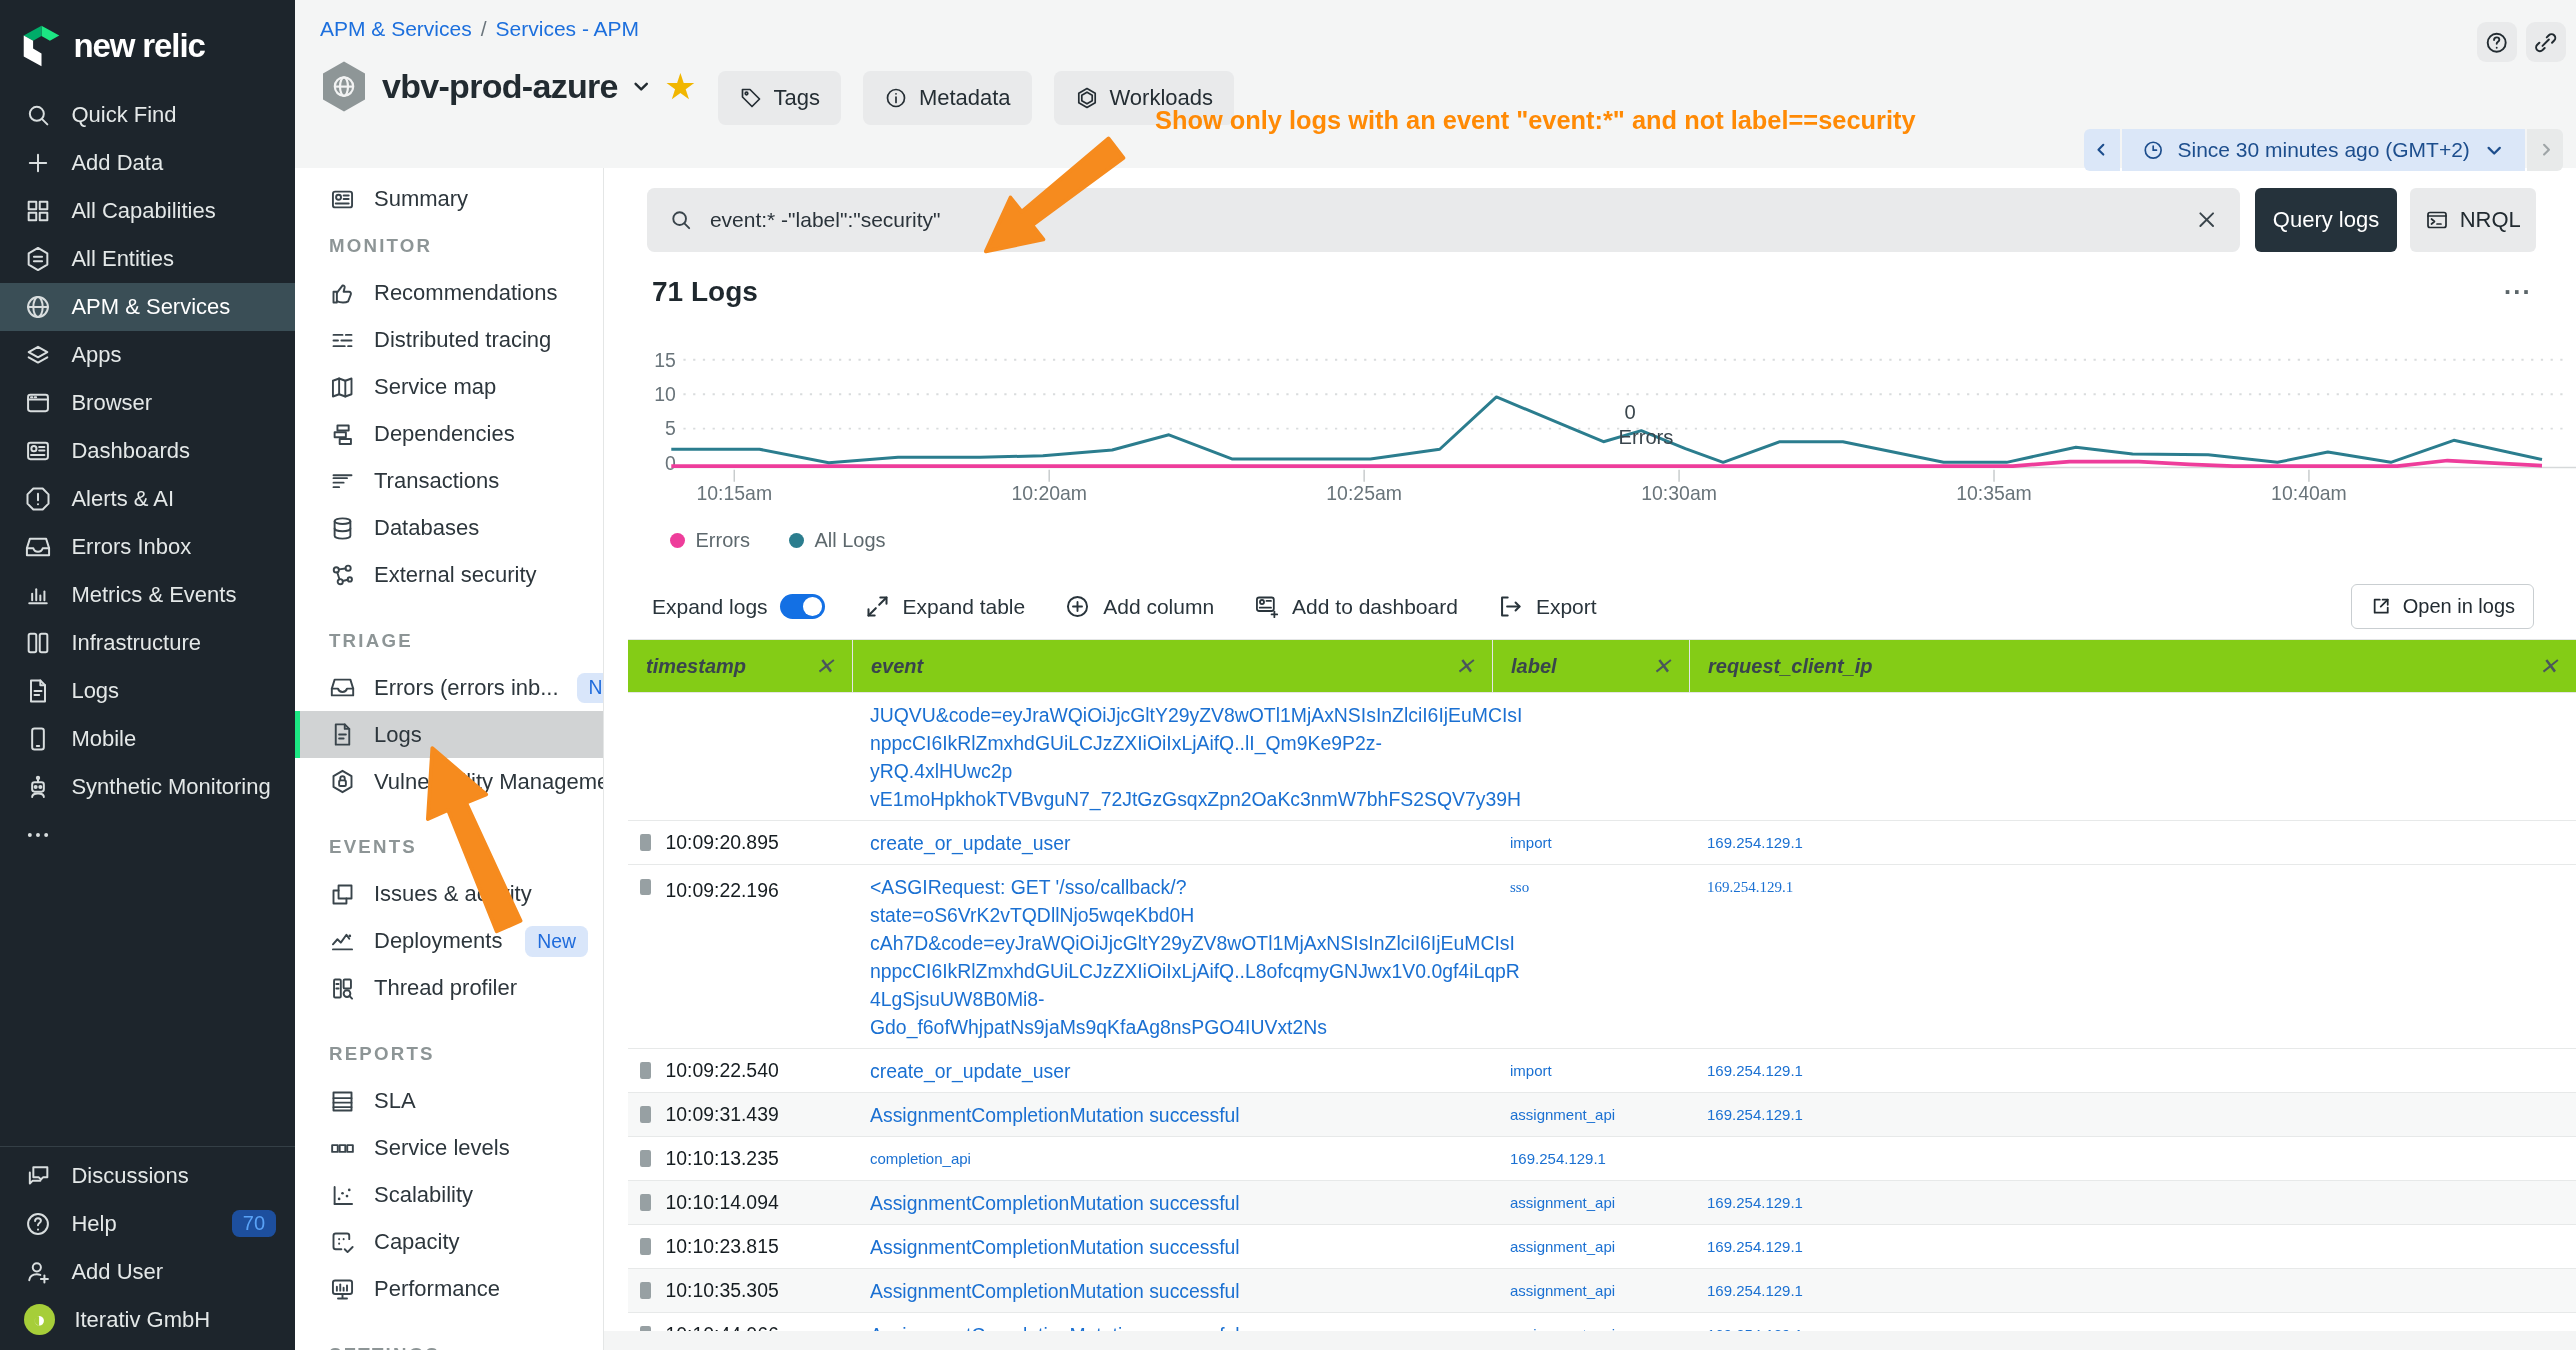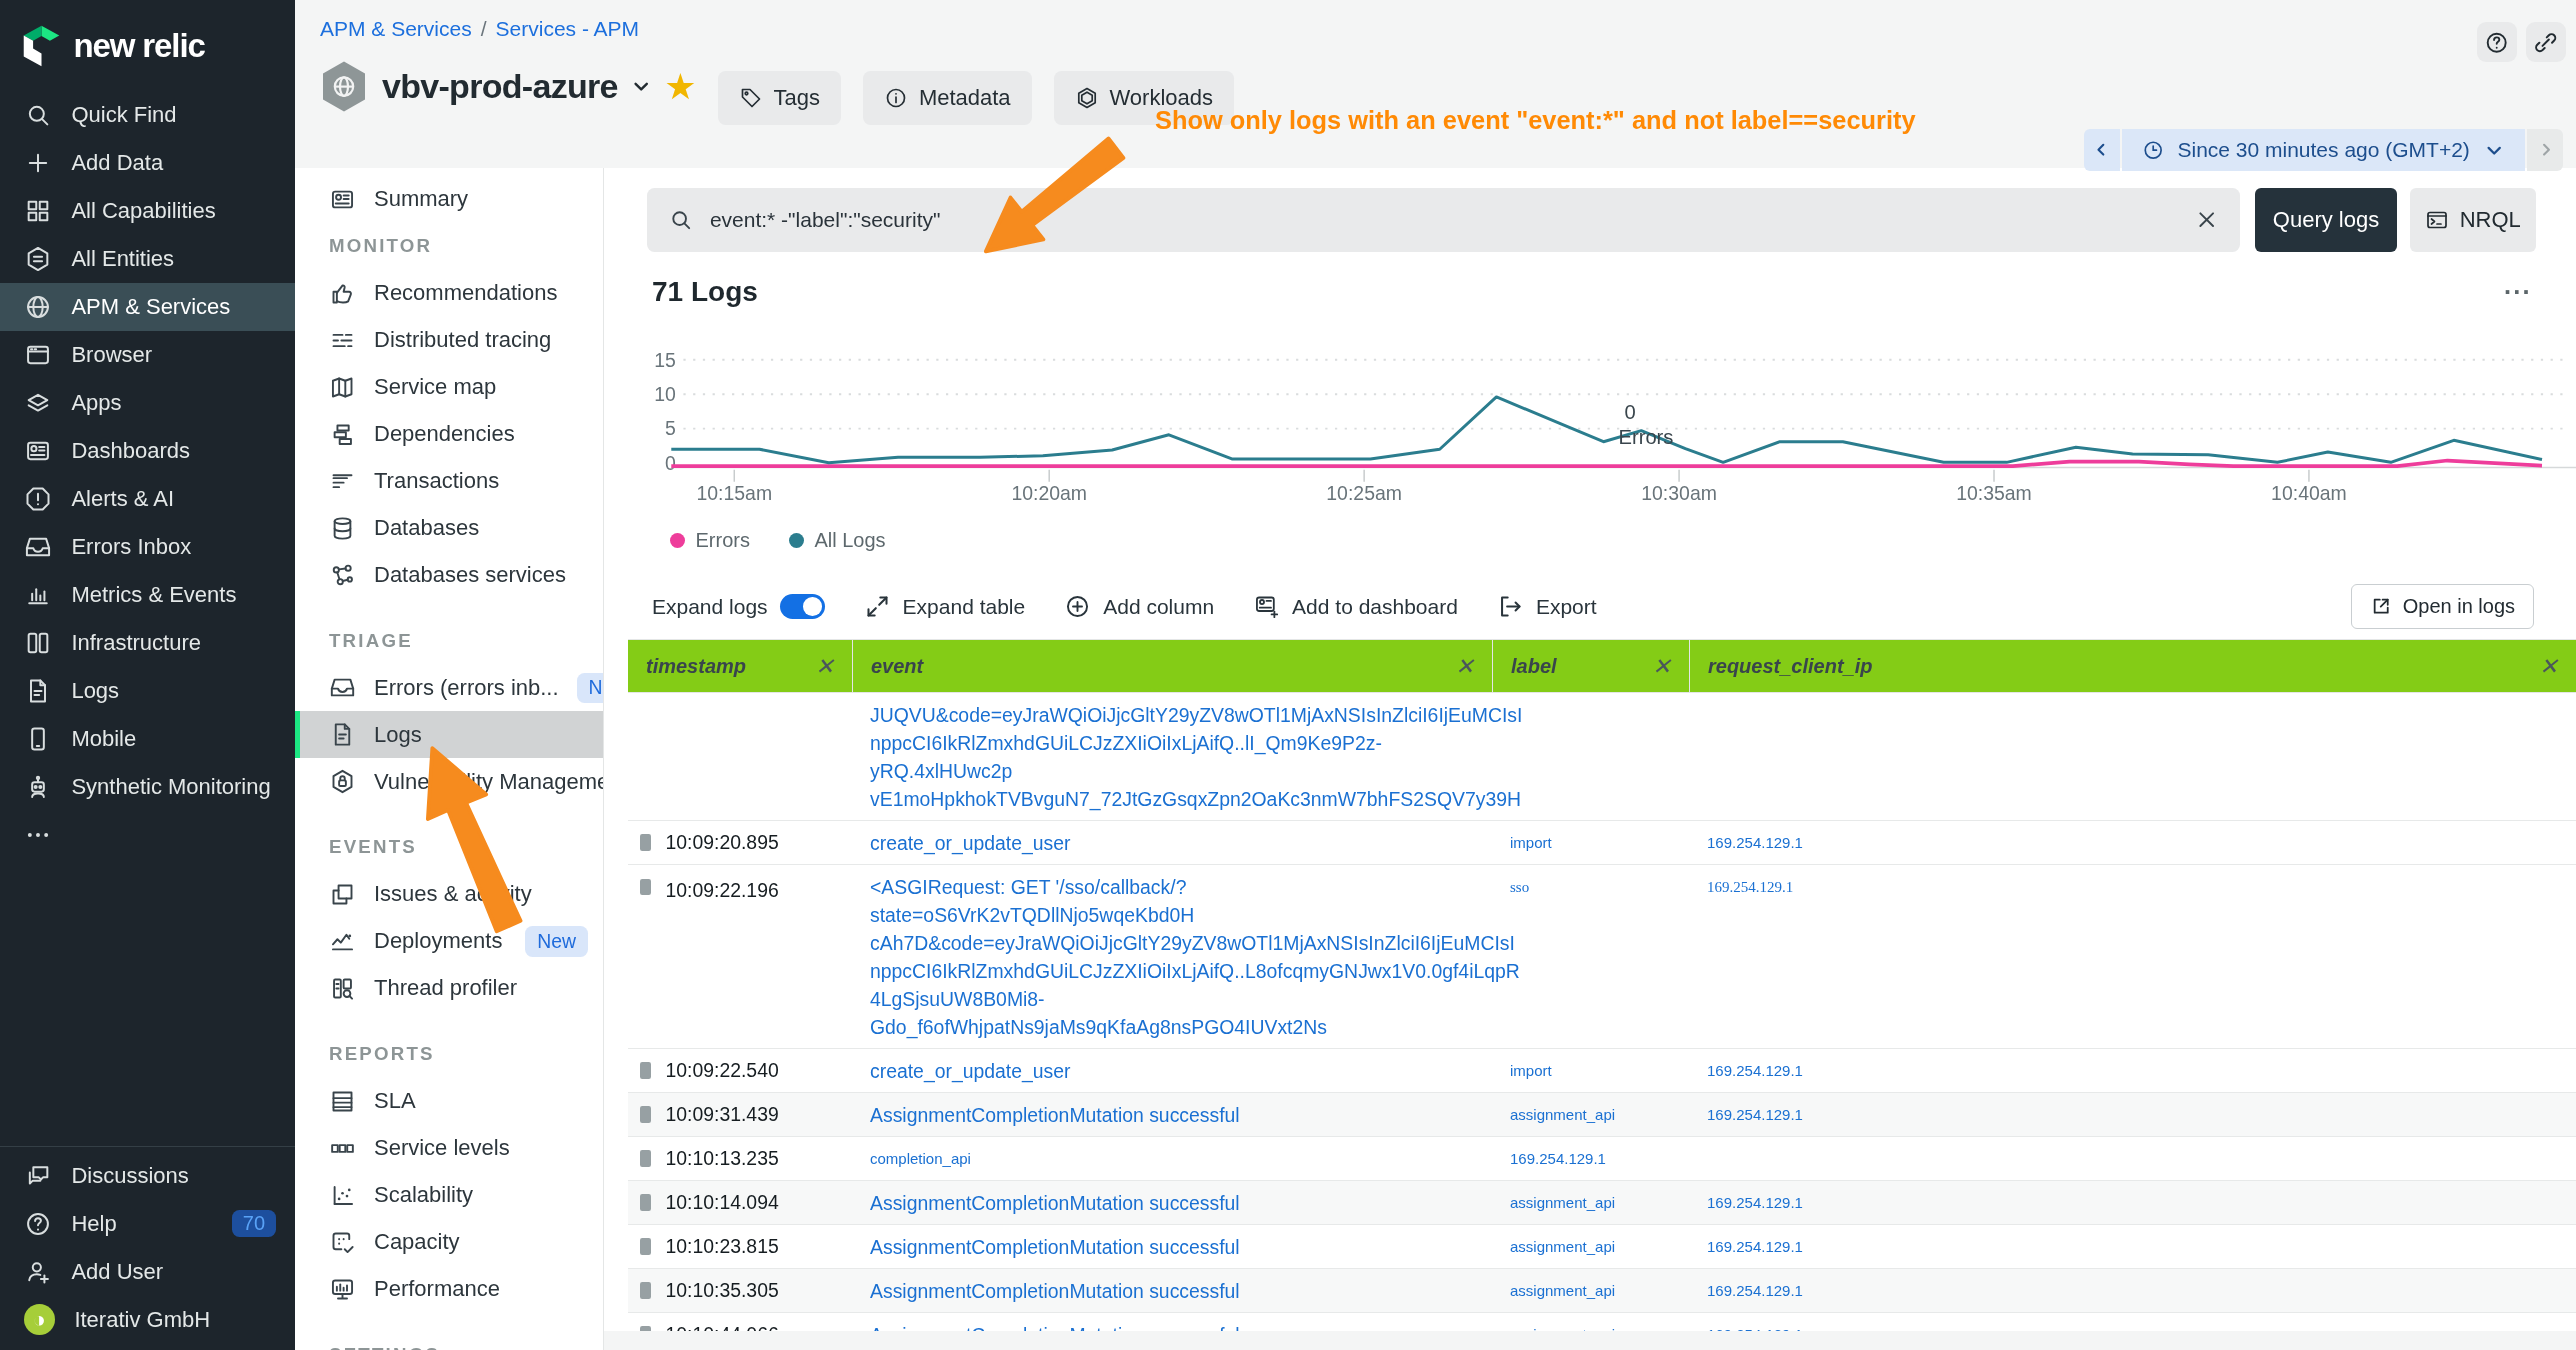--- a/index.html
+++ b/index.html
@@ -164,33 +164,33 @@
       <div class="gnav-item active">
         <svg class="ic" width="27" height="27" viewBox="0 0 24 24" fill="none" stroke="currentColor" stroke-width="1.7" stroke-linecap="round" stroke-linejoin="round">
           <circle cx="12" cy="12" r="8.5"></circle>
           <ellipse cx="12" cy="12" rx="4" ry="8.5"></ellipse>
           <line x1="3.5" y1="12" x2="20.5" y2="12"></line>
         </svg>
         <span>APM &amp; Services</span>
       </div>
       <div class="gnav-item">
         <svg class="ic" width="27" height="27" viewBox="0 0 24 24" fill="none" stroke="currentColor" stroke-width="1.7" stroke-linecap="round" stroke-linejoin="round">
+          <path d="M4 9.5l8-4.5 8 4.5-8 4.5z"></path>
+          <path d="M4 14l8 4.5 8-4.5"></path>
+        </svg>
+        <span>Apps</span>
+      </div>
+      <div class="gnav-item">
+        <svg class="ic" width="27" height="27" viewBox="0 0 24 24" fill="none" stroke="currentColor" stroke-width="1.7" stroke-linecap="round" stroke-linejoin="round">
           <rect x="3.5" y="5" width="17" height="14" rx="2"></rect>
           <line x1="3.5" y1="9" x2="20.5" y2="9"></line>
           <line x1="6" y1="7.1" x2="7.2" y2="7.1"></line>
           <line x1="9.2" y1="7.1" x2="10.4" y2="7.1"></line>
         </svg>
         <span>Browser</span>
-      </div>
-      <div class="gnav-item">
-        <svg class="ic" width="27" height="27" viewBox="0 0 24 24" fill="none" stroke="currentColor" stroke-width="1.7" stroke-linecap="round" stroke-linejoin="round">
-          <path d="M4 9.5l8-4.5 8 4.5-8 4.5z"></path>
-          <path d="M4 14l8 4.5 8-4.5"></path>
-        </svg>
-        <span>Apps</span>
       </div>
       <div class="gnav-item">
         <svg class="ic" width="27" height="27" viewBox="0 0 24 24" fill="none" stroke="currentColor" stroke-width="1.7" stroke-linecap="round" stroke-linejoin="round">
           <rect x="3.5" y="5" width="17" height="14" rx="2"></rect>
           <circle cx="8.5" cy="10" r="2.2"></circle>
           <line x1="13" y1="8.5" x2="17.5" y2="8.5"></line>
           <line x1="13" y1="11.5" x2="17.5" y2="11.5"></line>
           <line x1="6" y1="15.5" x2="17.5" y2="15.5"></line>
         </svg>
         <span>Dashboards</span>
@@ -453,21 +453,21 @@
       <div class="lnav-item">
         <svg class="ic" width="27" height="27" viewBox="0 0 24 24" fill="none" stroke="currentColor" stroke-width="1.7" stroke-linecap="round" stroke-linejoin="round">
           <circle cx="6.5" cy="7" r="2.3"></circle>
           <circle cx="17" cy="5.5" r="2.3"></circle>
           <circle cx="10" cy="17.5" r="2.3"></circle>
           <circle cx="18.5" cy="15.5" r="1.9"></circle>
           <line x1="8.8" y1="6.6" x2="14.7" y2="5.8"></line>
           <line x1="7.3" y1="9.1" x2="9.3" y2="15.4"></line>
           <line x1="12.2" y1="16.9" x2="16.7" y2="15.8"></line>
         </svg>
-        <span>Databases services</span>
+        <span>External security</span>
       </div>
       <div class="lnav-title">TRIAGE</div>
       <div class="lnav-item">
         <svg class="ic" width="27" height="27" viewBox="0 0 24 24" fill="none" stroke="currentColor" stroke-width="1.7" stroke-linecap="round" stroke-linejoin="round">
           <path d="M5 5h14l2.5 8v6H2.5v-6z"></path>
           <path d="M2.5 13h5.5c.5 1.8 2 3 4 3s3.5-1.2 4-3h5.5"></path>
         </svg>
         <span>Errors (errors inb...</span>
         <span class="badge-new">New</span>
       </div>

